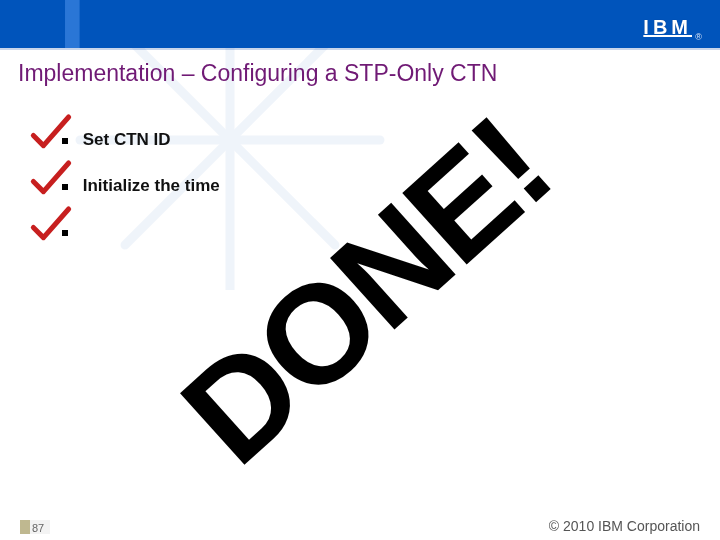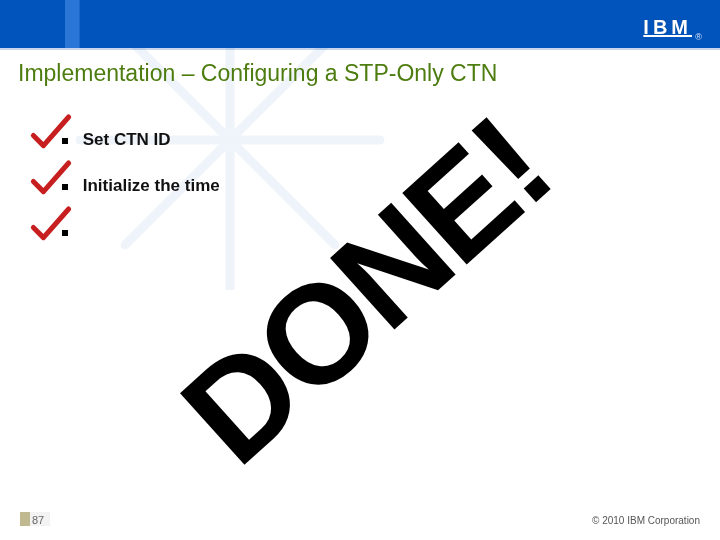--- a/index.html
+++ b/index.html
@@ -44,21 +44,21 @@
     text-decoration: underline;
   }
   .logo-reg { font-size: 9px; position: absolute; right: 4px; top: 24px; color:#dbe6f7;}
 
   
   .title {
     position: absolute;
     left: 18px;
     top: 60px;
     font-size: 23px;
-    color: #4d7c0f;
+    color: #701a75;
     font-weight: 400;
   }
 
   
   .burst {
     position: absolute;
     left: 50px; top: -10px;
     width: 360px; height: 300px;
     opacity: 0.06;
     pointer-events: none;
@@ -97,36 +97,36 @@
     color: #000;
     transform: rotate(-42deg);
     transform-origin: center;
     letter-spacing: -4px;
     font-family: Arial Black, Arial, sans-serif;
   }
 
   
   .footer-left {
     position: absolute;
-    left: 8px; right: 8px; bottom: 8px;
+    left: 8px; right: 8px; bottom: 0;
     height: 26px;
     font-size: 10px;
     color: #6b6b6b;
     border-top: 0;
   }
   .slide-no {
     position: absolute; left: 12px; bottom: 6px;
     background: #f3f3f3;
     padding: 2px 6px 0 2px;
     border-left: 10px solid #bfb890;
     color: #666; font-size: 11px;
   }
   .copyright {
     position: absolute; right: 12px; bottom: 6px;
-    color: #555; font-size: 10px;
+    color: #555; font-size: 14px;
   }
 </style>
 </head>
 <body>
 
 <div class="topbar">
   <div class="logo">
     <span class="logo-text">IBM</span>
     <span class="logo-reg">®</span>
   </div>

